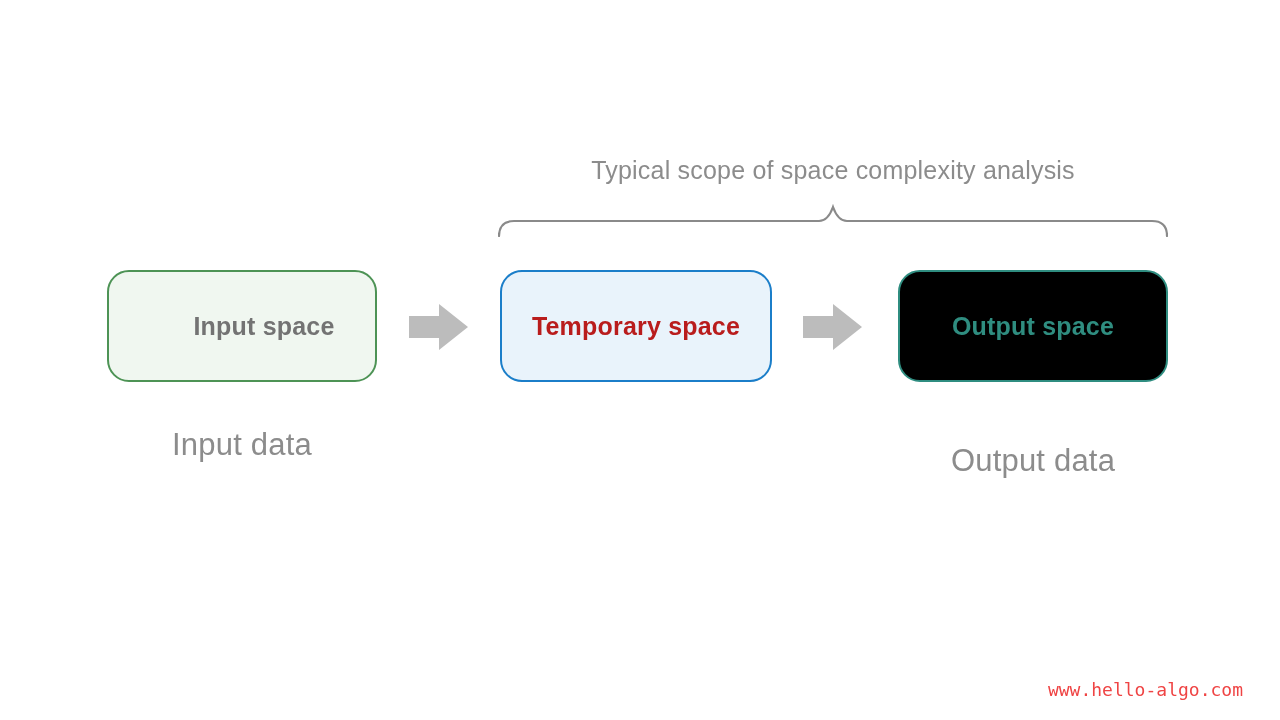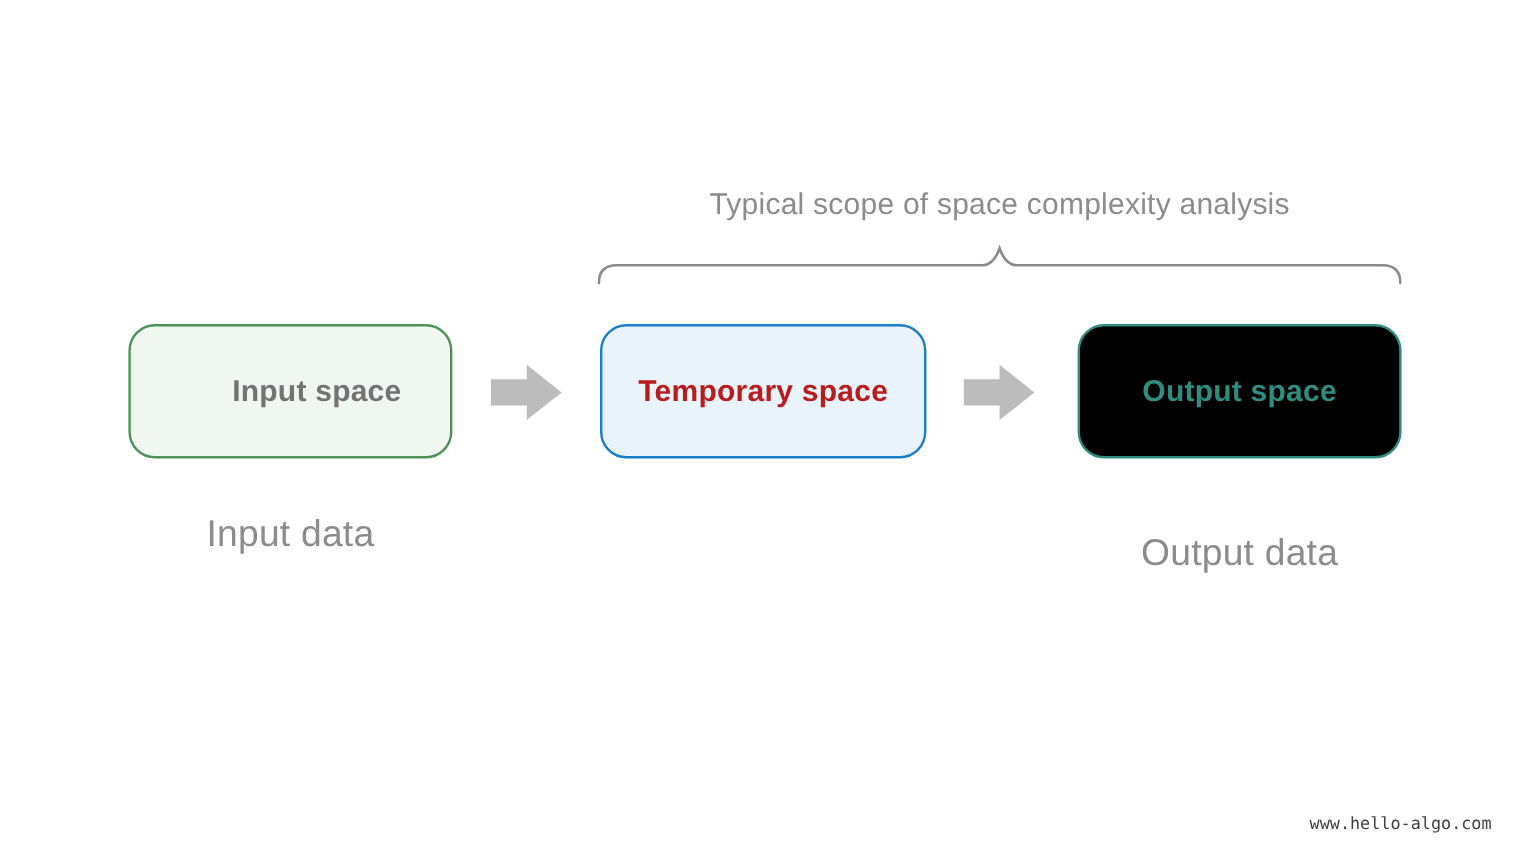--- a/index.html
+++ b/index.html
@@ -102,22 +102,22 @@
     top: 427px;
     width: 270px;
     text-align: center;
     margin-top: 16px;
   }
   .watermark {
     position: absolute;
     right: 37px;
     top: 679px;
     font-family: "DejaVu Sans Mono", monospace;
-    font-size: 14px;
-    color: #404040;
+    font-size: 18px;
+    color: #ef4444;
   }
 </style>
 </head>
 <body>
 
 <div class="canvas">
 
   <div class="title">Typical scope of space complexity analysis</div>
 
   <svg class="brace" viewBox="0 0 670 33" fill="none">

